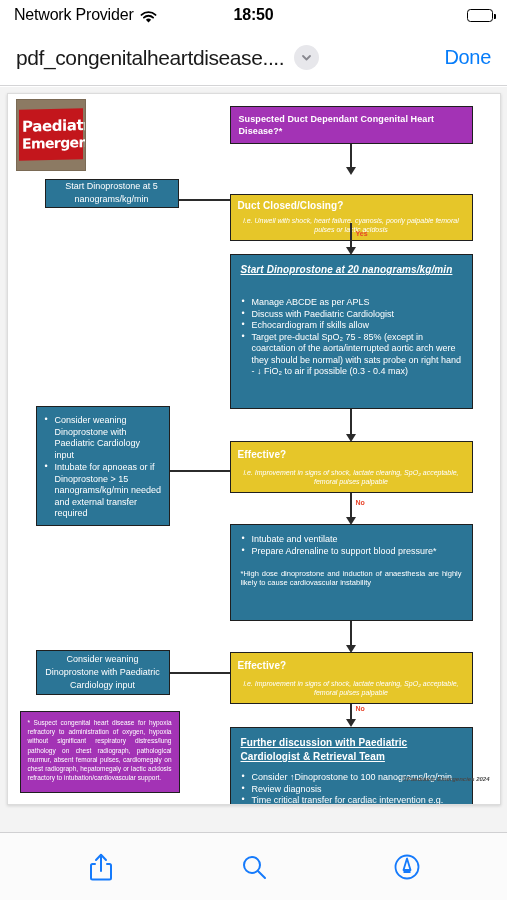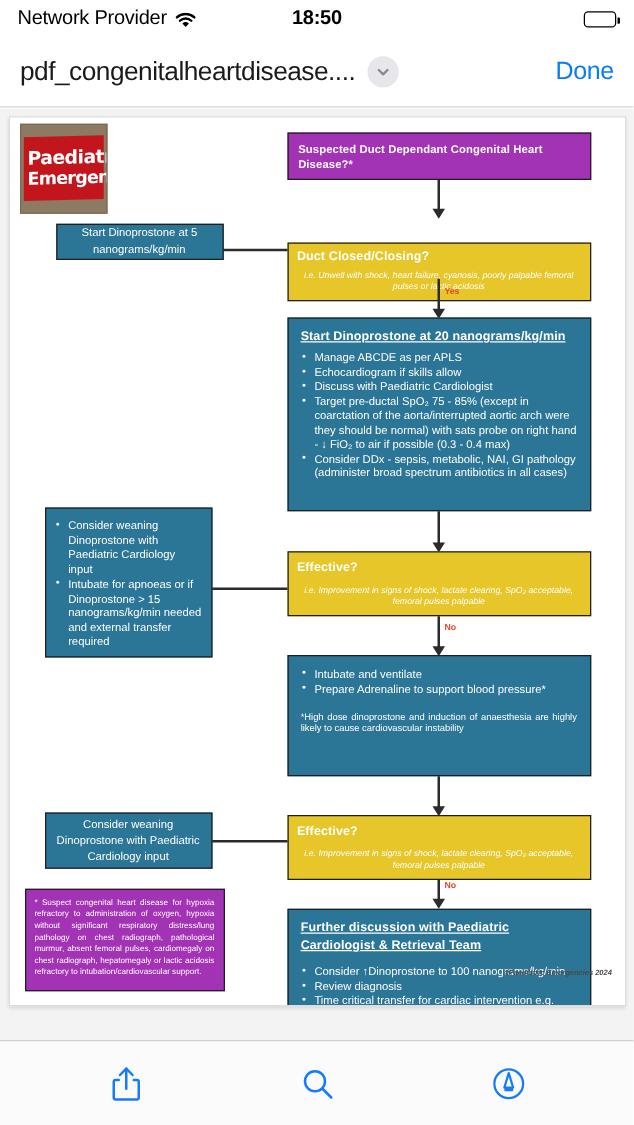--- a/index.html
+++ b/index.html
@@ -219,27 +219,26 @@
 
     <div class="node blue" style="left:37px; top:85px; width:134px; height:29px; display:flex; align-items:flex-start; justify-content:center; padding:0 6px;">
       <div style="color:#fff; font-size:9px; text-align:center; line-height:1.45;">Start Dinoprostone at 5 nanograms/kg/min</div>
     </div>
 
     <div class="vline" style="left:342px; top:129px; height:26px;"></div>
     <div class="arrow-down" style="left:338px; top:153px;"></div>
     <div class="edge-label" style="left:348px; top:136px;">Yes</div>
 
     <div class="node blue" style="left:222px; top:160px; width:243px; height:155px; padding:9px 10px;">
-      <div class="node-title underline" style="font-size:10px; margin-bottom:6px;">Start Dinoprostone at 20 nanograms/kg/min</div>
+      <div class="node-title underline" style="font-size:10px; margin-bottom:22px;font-style:italic;">Start Dinoprostone at 20 nanograms/kg/min</div>
       <ul class="node-list" style="font-size:9px;">
         <li>Manage ABCDE as per APLS</li>
+        <li>Discuss with Paediatric Cardiologist</li>
         <li>Echocardiogram if skills allow</li>
-        <li>Discuss with Paediatric Cardiologist</li>
         <li>Target pre-ductal SpO₂ 75 - 85% (except in coarctation of the aorta/interrupted aortic arch were they should be normal) with sats probe on right hand - ↓ FiO₂ to air if possible (0.3 - 0.4 max)</li>
-        <li>Consider DDx - sepsis, metabolic, NAI, GI pathology (administer broad spectrum antibiotics in all cases)</li>
       </ul>
     </div>
 
     <div class="vline" style="left:342px; top:315px; height:27px;"></div>
     <div class="arrow-down" style="left:338px; top:340px;"></div>
 
     <div class="node yellow" style="left:222px; top:347px; width:243px; height:52px; padding:7px 7px;">
       <div class="node-title" style="font-size:10px; margin-bottom:9px;">Effective?</div>
       <div class="node-sub" style="font-size:7px;">i.e. Improvement in signs of shock, lactate clearing, SpO₂ acceptable, femoral  pulses palpable</div>
     </div>

